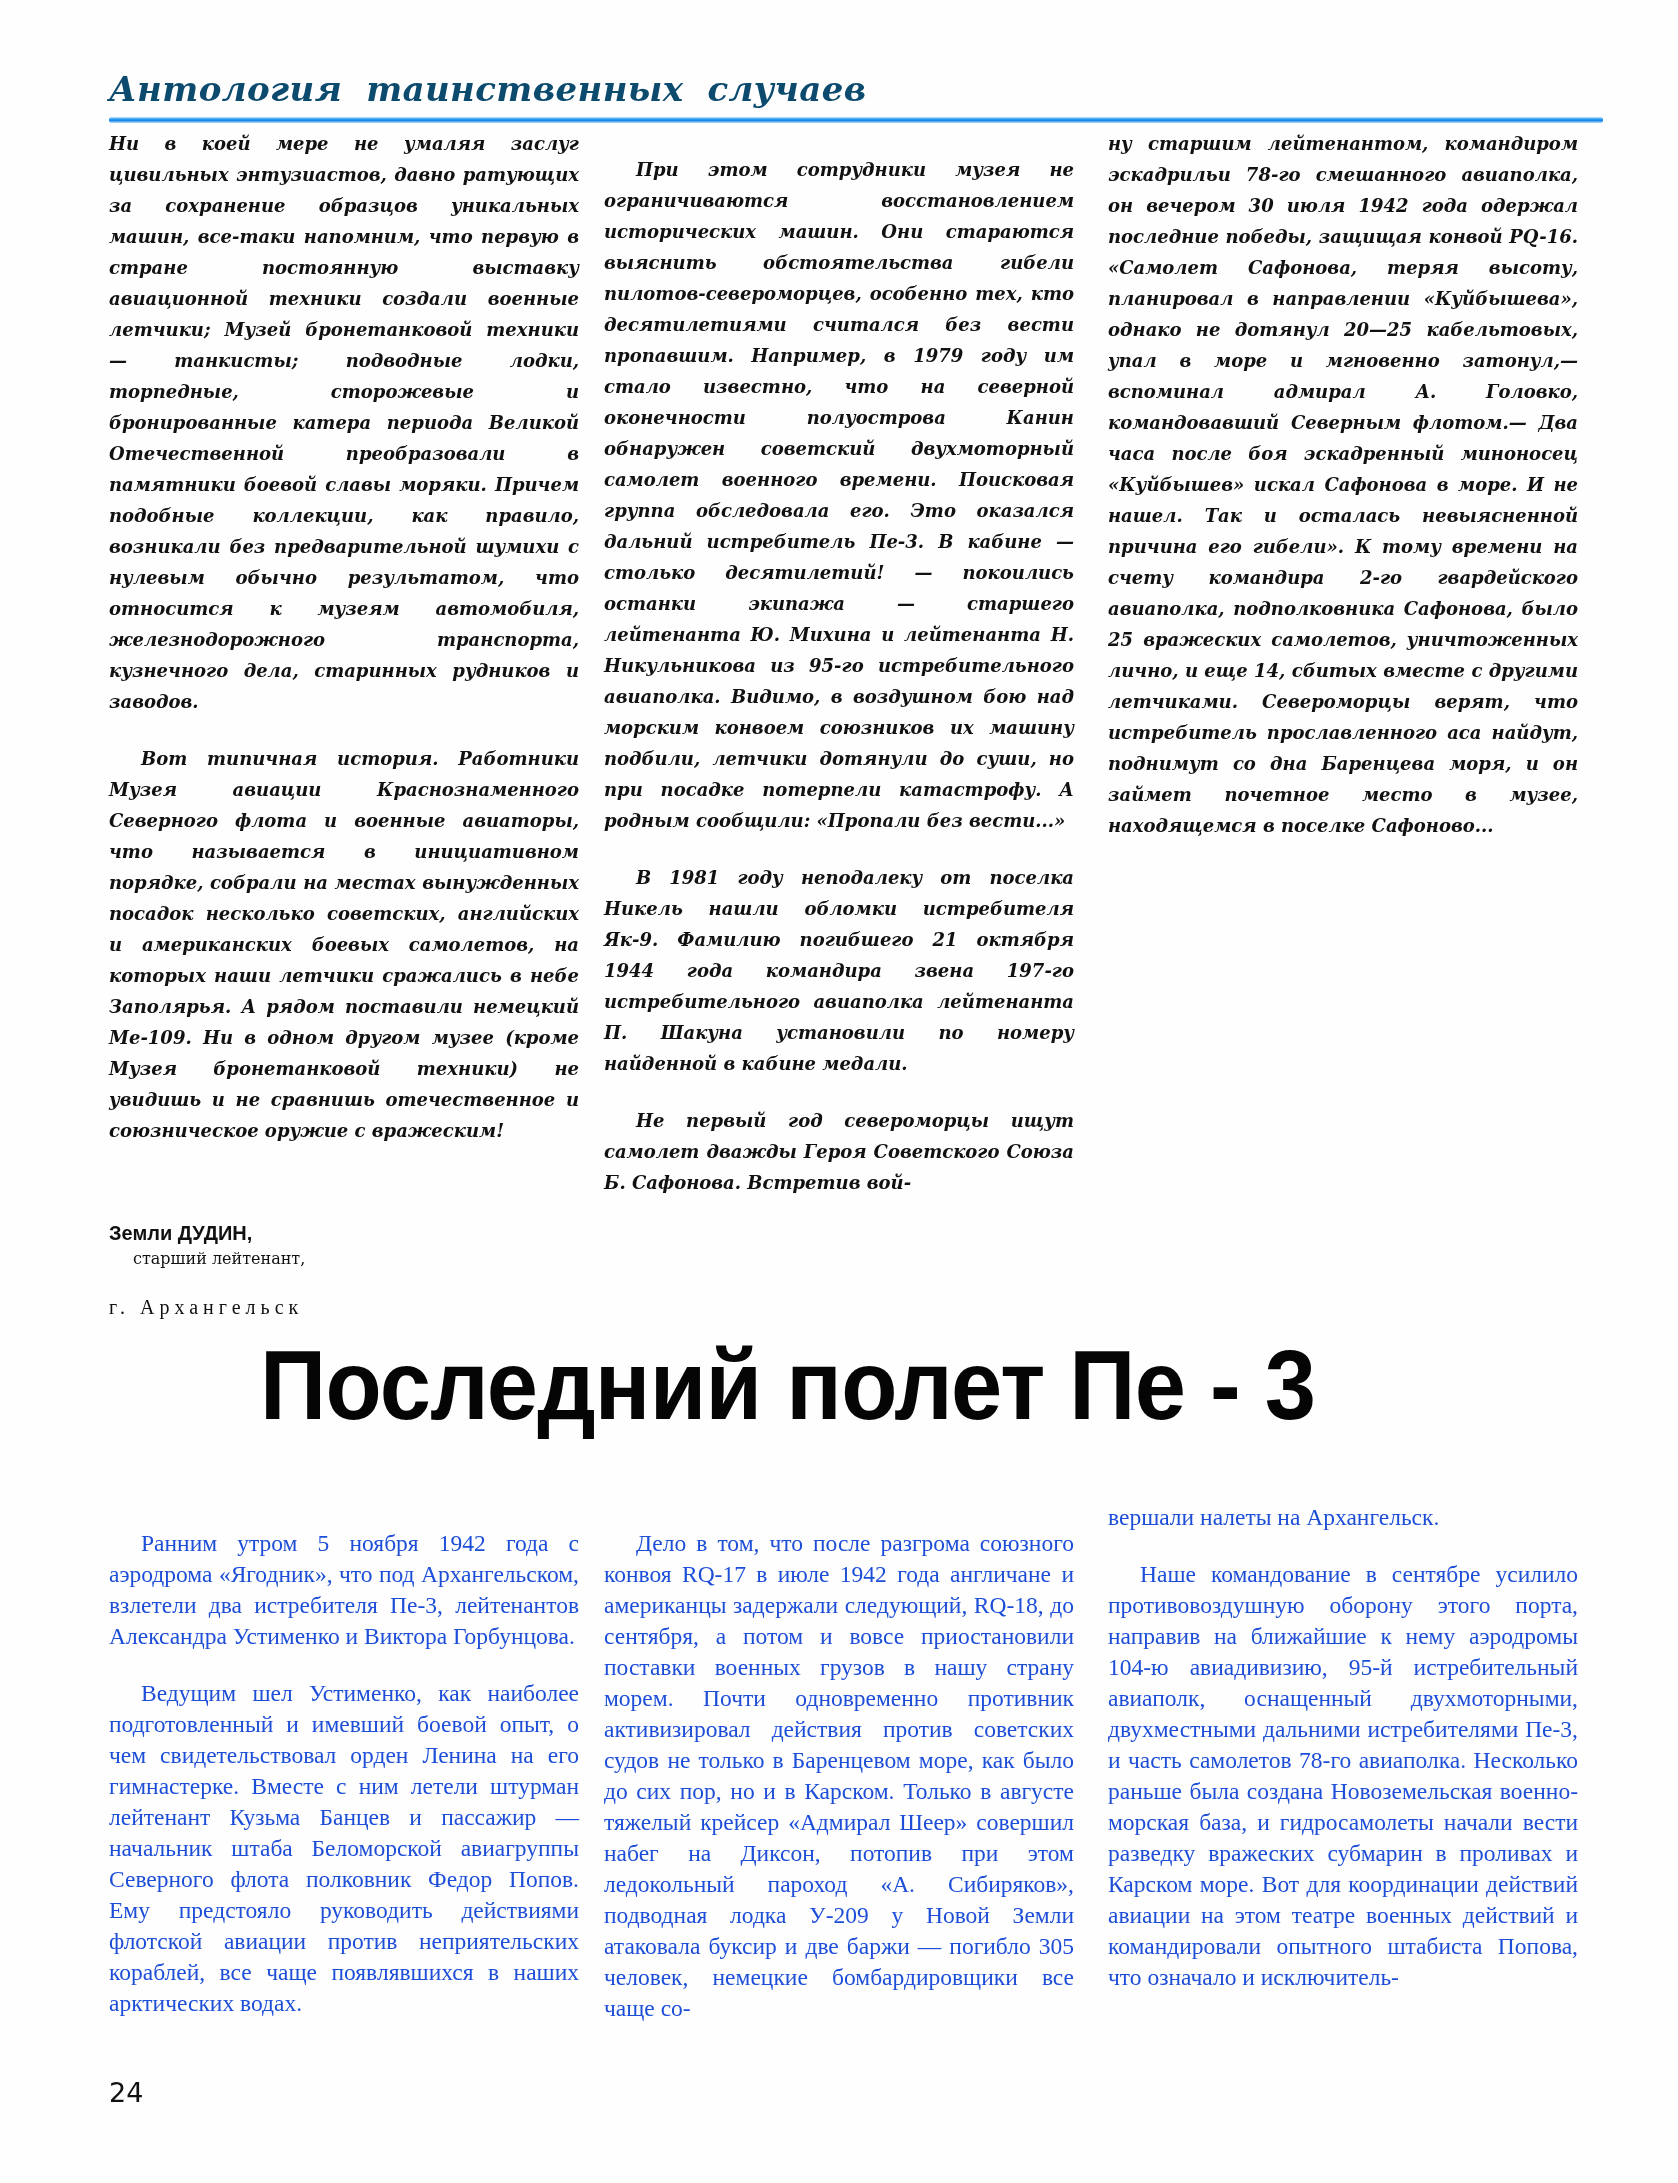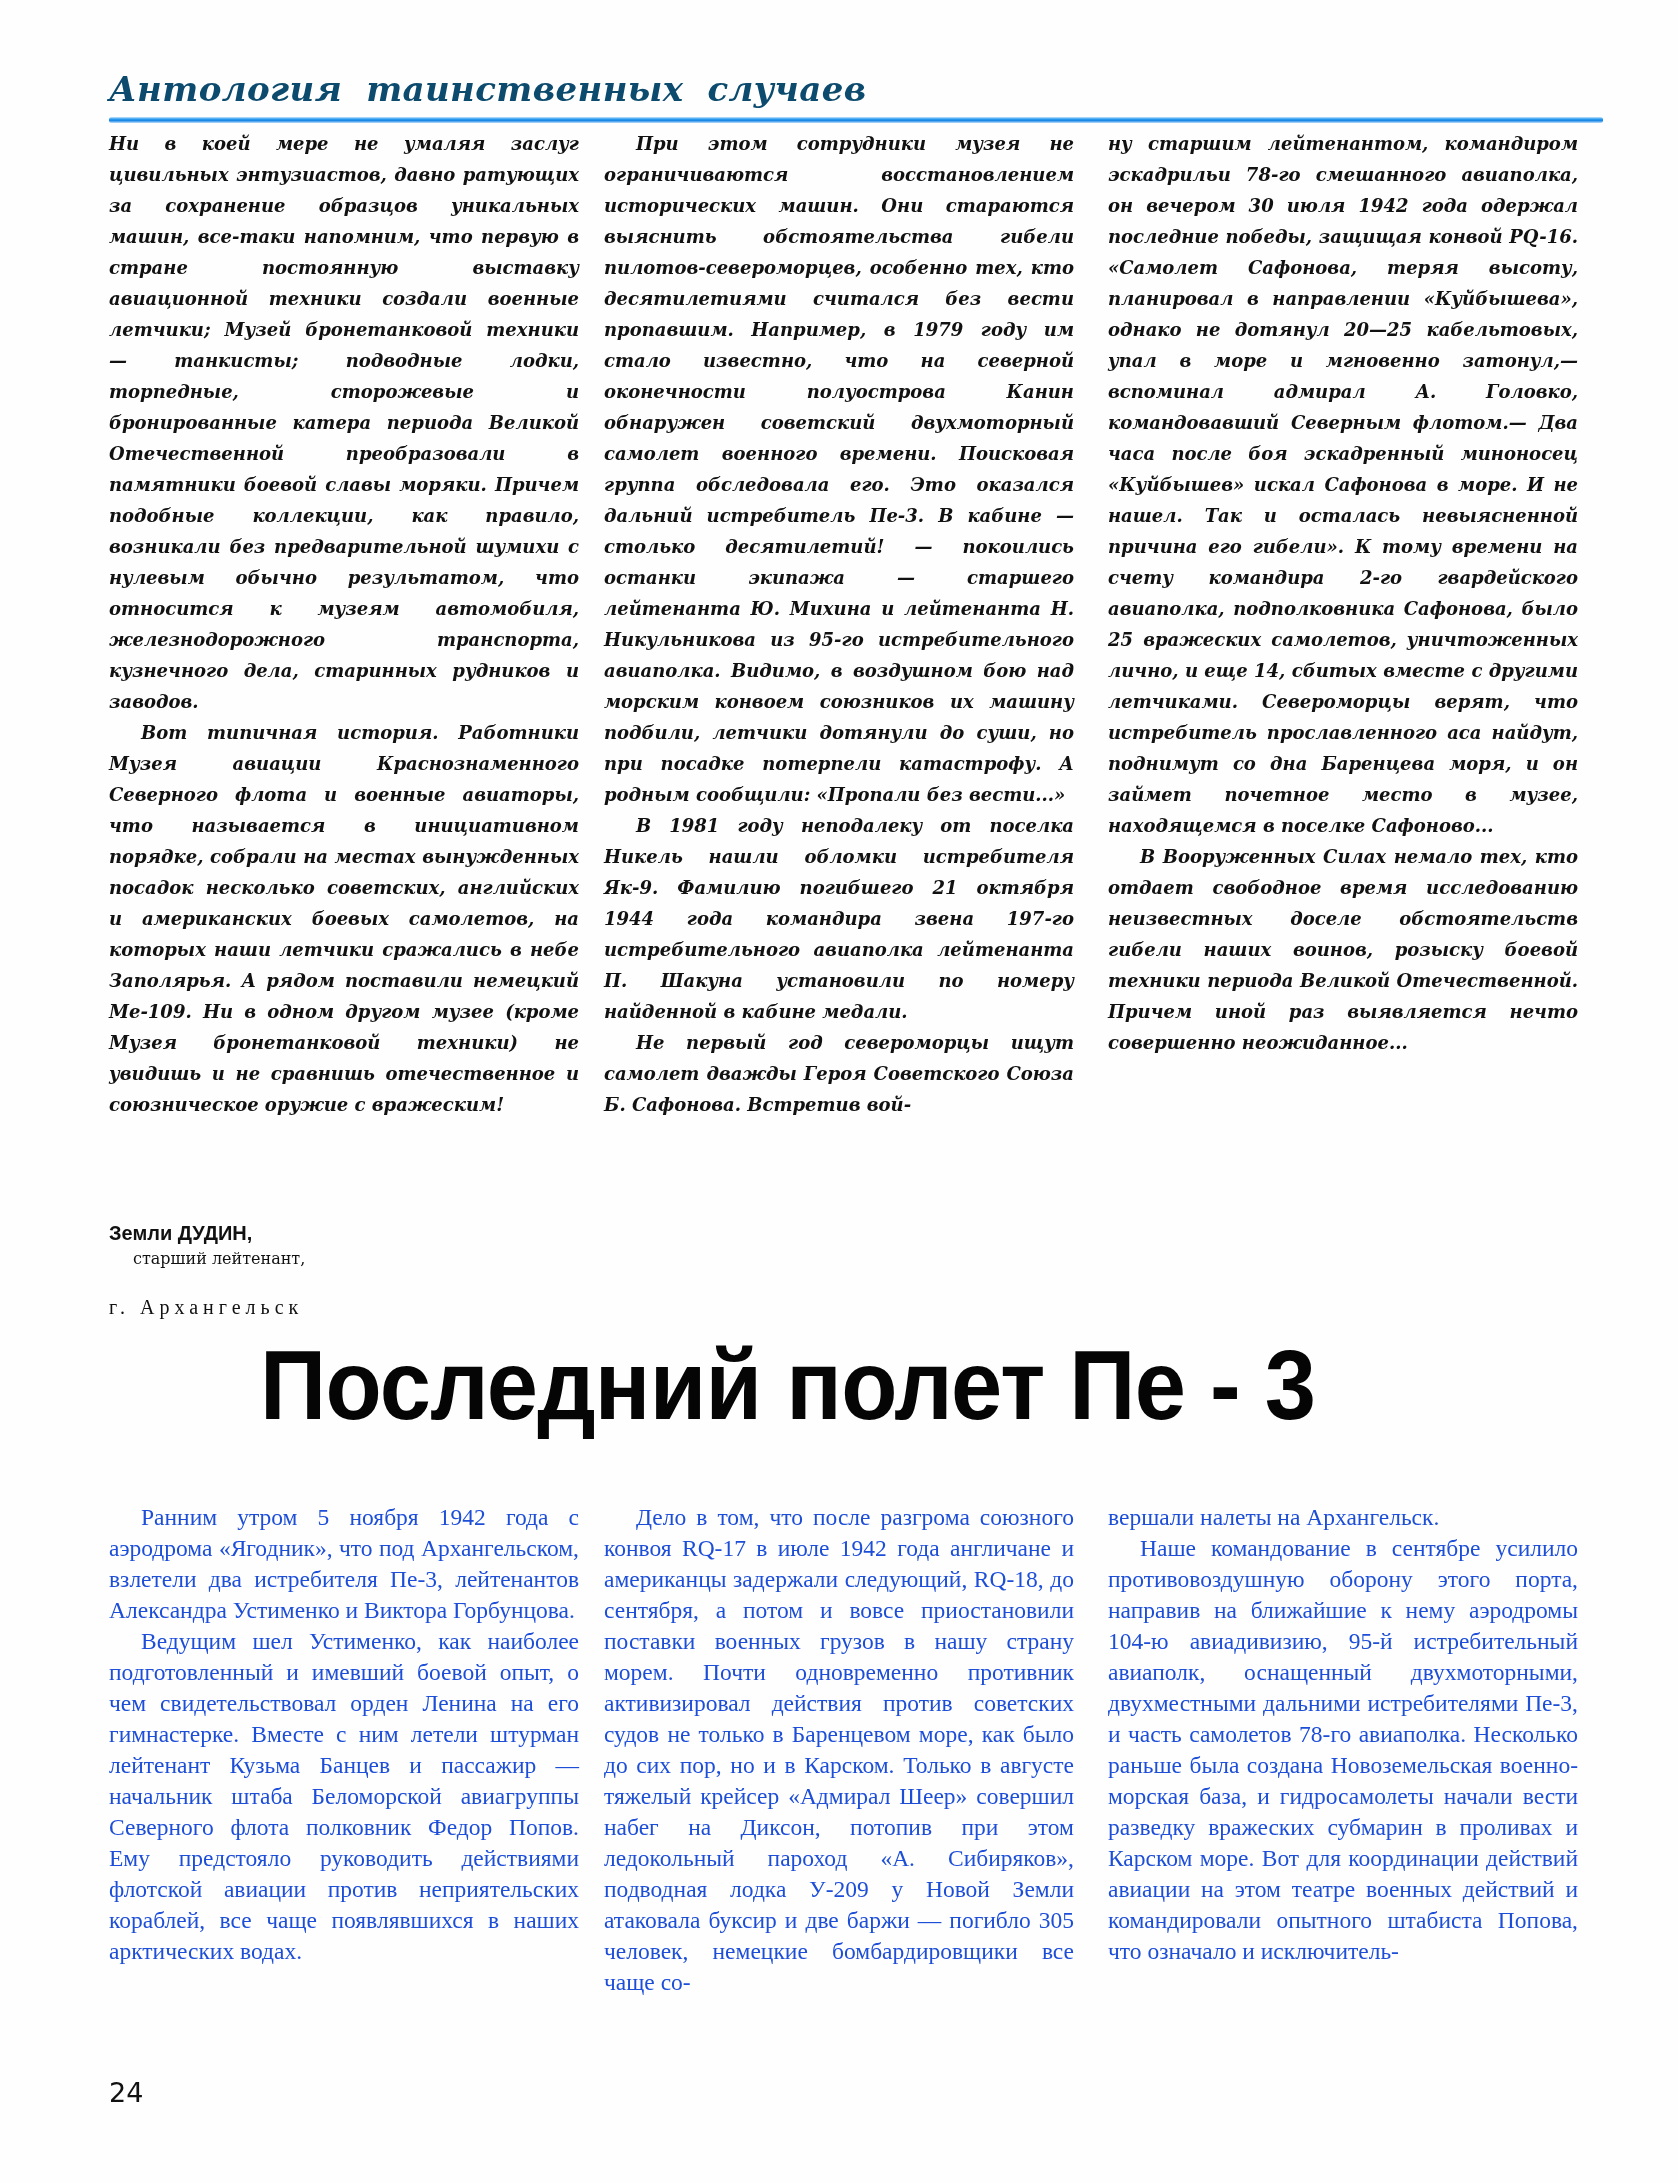--- a/index.html
+++ b/index.html
@@ -15,21 +15,21 @@
   .blue-rule {
     position: absolute; left: 109px; top: 117px; width: 1494px; height: 5.9px;
     background: linear-gradient(to bottom, #cfe8fb 0%, #2a9bf0 35%, #1a86e6 60%, #bfe0fa 100%);
     border-radius: 2.5px;
   }
 
   .col { position: absolute; width: 470px; text-align: justify; }
   .intro { font-family: "DejaVu Serif", serif; font-style: italic; font-weight: bold;
            font-size: 18px; line-height: 31px; color: #111; top: 128px; }
   .intro p, .body p { margin: 0; text-indent: 0; }
-  .intro p.indent, .body p.indent { text-indent: 32px; }
+  .intro p.indent, .body p.indent { text-indent: 32px; margin-top: 26px; }
   .c1 { left: 109px; } .c2 { left: 604px; } .c3 { left: 1108px; }
 
   .byline { position: absolute; left: 109px; top: 1221px; font-family: "Liberation Sans", sans-serif; color: #111; }
   .byline .name { font-weight: bold; font-size: 20px; line-height: 25px; }
   .byline .rank { font-family: "DejaVu Serif", serif; font-size: 16px; line-height: 25px; margin-left: 24px; }
   .byline .city { font-family: "Liberation Serif", serif; font-size: 20px; line-height: 25px; letter-spacing: 5px; margin-top: 24px; }
 
   .headline {
     position: absolute; left: 260px; top: 1334px;
     font-family: "Liberation Sans", sans-serif; font-weight: bold;
@@ -56,21 +56,20 @@
   </div>
 
   <div class="col intro c2">
     <p class="indent">При этом сотрудники музея не ограничиваются восстановлением исторических машин. Они стараются выяснить обстоятельства гибели пилотов-североморцев, особенно тех, кто десятилетиями считался без вести пропавшим. Например, в 1979 году им стало известно, что на северной оконечности полуострова Канин обнаружен советский двухмоторный самолет военного времени. Поисковая группа обследовала его. Это оказался дальний истребитель Пе-3. В кабине — столько десятилетий! — покоились останки экипажа — старшего лейтенанта Ю. Михина и лейтенанта Н. Никульникова из 95-го истребительного авиаполка. Видимо, в воздушном бою над морским конвоем союзников их машину подбили, летчики дотянули до суши, но при посадке потерпели катастрофу. А родным сообщили: «Пропали без вести...»</p>
     <p class="indent">В 1981 году неподалеку от поселка Никель нашли обломки истребителя Як-9. Фамилию погибшего 21 октября 1944 года командира звена 197-го истребительного авиаполка лейтенанта П. Шакуна установили по номеру найденной в кабине медали.</p>
     <p class="indent">Не первый год североморцы ищут самолет дважды Героя Советского Союза Б. Сафонова. Встретив вой-</p>
   </div>
 
   <div class="col intro c3">
     <p>ну старшим лейтенантом, командиром эскадрильи 78-го смешанного авиаполка, он вечером 30 июля 1942 года одержал последние победы, защищая конвой PQ-16. «Самолет Сафонова, теряя высоту, планировал в направлении «Куйбышева», однако не дотянул 20—25 кабельтовых, упал в море и мгновенно затонул,— вспоминал адмирал А. Головко, командовавший Северным флотом.— Два часа после боя эскадренный миноносец «Куйбышев» искал Сафонова в море. И не нашел. Так и осталась невыясненной причина его гибели». К тому времени на счету командира 2-го гвардейского авиаполка, подполковника Сафонова, было 25 вражеских самолетов, уничтоженных лично, и еще 14, сбитых вместе с другими летчиками. Североморцы верят, что истребитель прославленного аса найдут, поднимут со дна Баренцева моря, и он займет почетное место в музее, находящемся в поселке Сафоново...</p>
-    <p class="indent">В Вооруженных Силах немало тех, кто отдает свободное время исследованию неизвестных доселе обстоятельств гибели наших воинов, розыску боевой техники периода Великой Отечественной. Причем иной раз выявляется нечто совершенно неожиданное...</p>
   </div>
 
   <div class="byline">
     <div class="name">Земли ДУДИН,</div>
     <div class="rank">старший лейтенант,</div>
     <div class="city">г. Архангельск</div>
   </div>
 
   <div class="headline">Последний полет Пе - 3</div>
 

